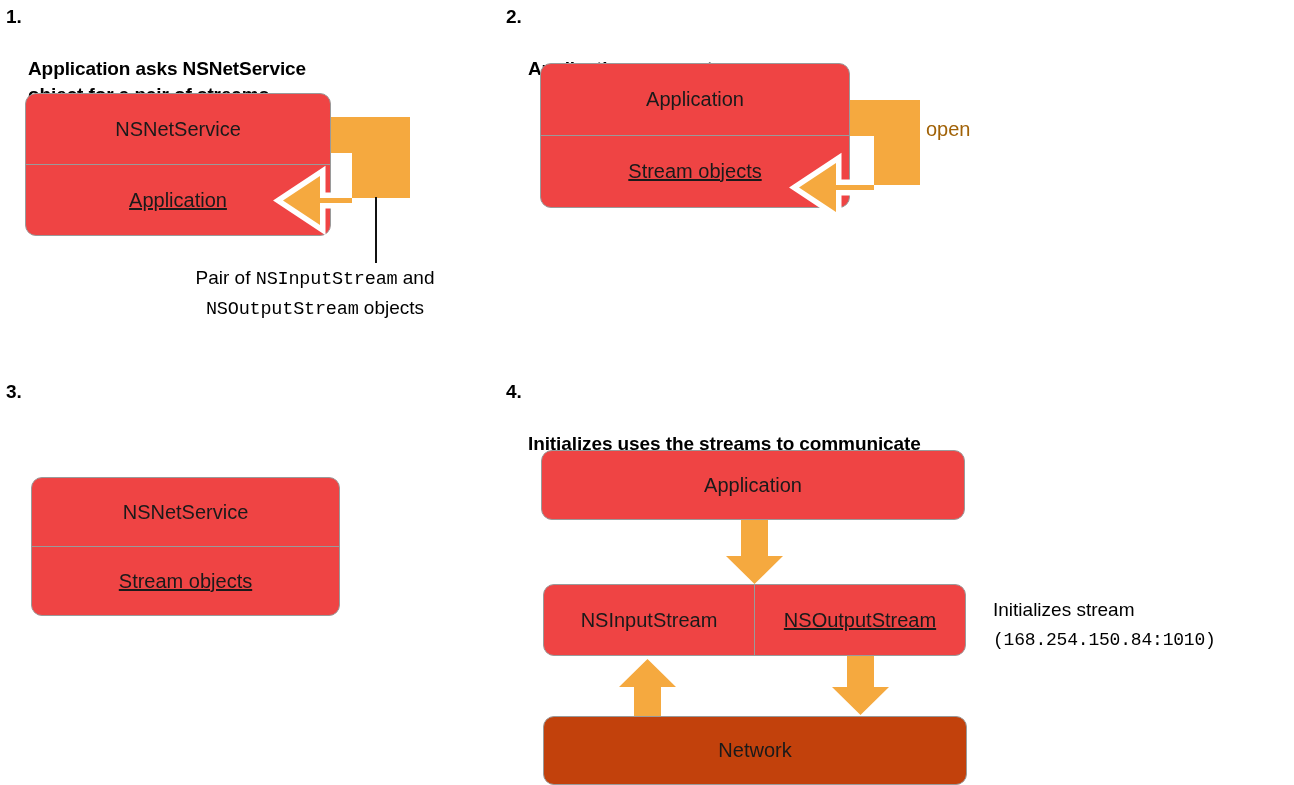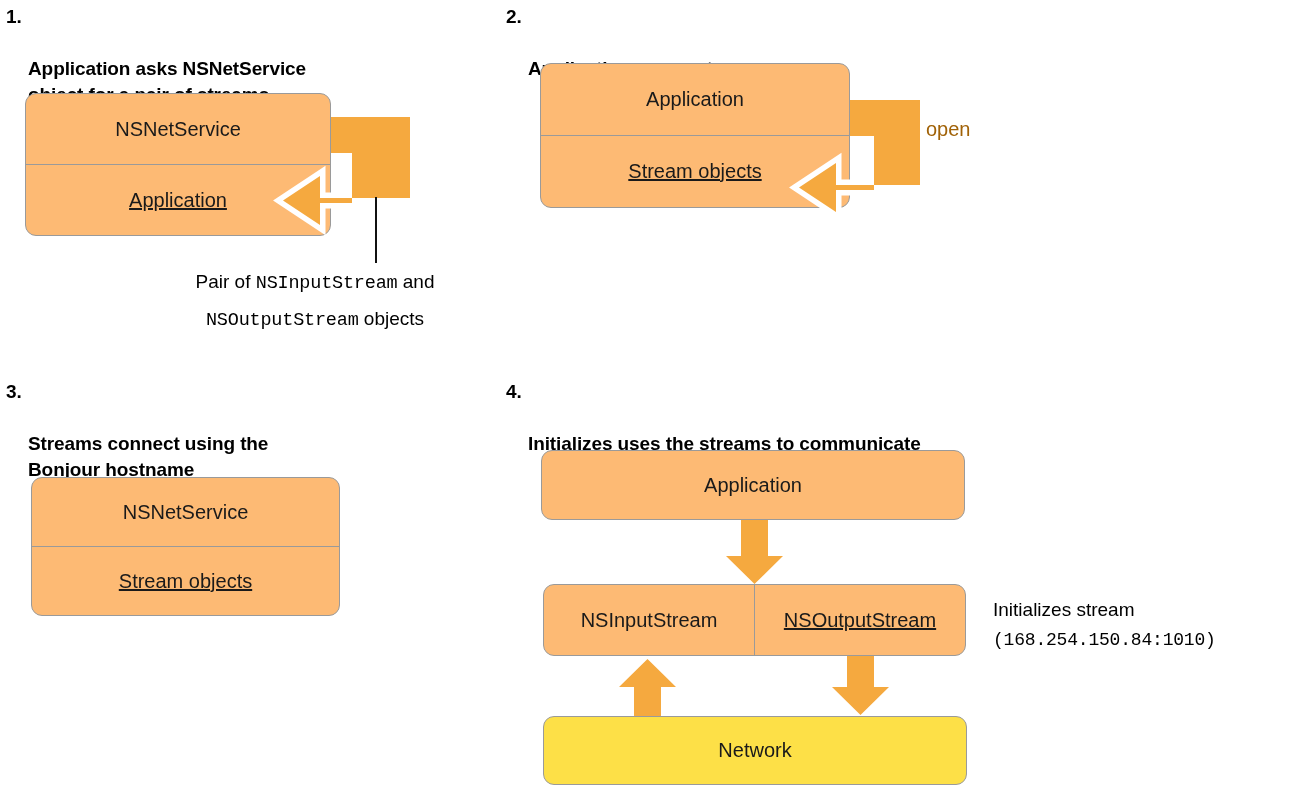--- a/index.html
+++ b/index.html
@@ -41,29 +41,29 @@
   }
   .heading .txt {
     display: block;
     padding-left: 22px;
   }
 
   
   .box {
     position: absolute;
     box-sizing: border-box;
-    background: #fdba74;
+    background: #ef4444;
     border: 1.4px solid #9a9a9a;
     border-radius: 11px;
     overflow: hidden;
     display: flex;
     flex-direction: column;
   }
   .box.blue {
-    background: #fde047;
+    background: #c2410c;
   }
   .box.split-h {
     flex-direction: row;
   }
   .cell {
     flex: 1 1 0;
     display: flex;
     align-items: center;
     justify-content: center;
     font-family: "Liberation Sans", sans-serif;
@@ -78,21 +78,21 @@
   .split-h .cell + .cell {
     border-top: none;
     border-left: 1.3px solid #9a9a9a;
   }
 
   
   .caption {
     position: absolute;
     font-family: "Liberation Sans", sans-serif;
     font-size: 19px;
-    line-height: 35px;
+    line-height: 28px;
     color: #000;
   }
   .caption.center { text-align: center; }
   .mono {
     font-family: "Liberation Mono", "DejaVu Sans Mono", monospace;
     font-size: 18.5px;
     letter-spacing: -0.2px;
   }
 
   .label {
@@ -171,22 +171,20 @@
     <g>
       <path d="M 920,100 L 920,185 L 836,185 L 836,163 L 799,187.5 L 836,212 L 836,190 L 874,190 L 874,136 L 920,136 Z" fill="none" stroke="#ffffff" stroke-width="11" stroke-linejoin="miter"></path>
       <path d="M 850,100 L 920,100 L 920,185 L 836,185 L 836,163 L 799,187.5 L 836,212 L 836,190 L 874,190 L 874,136 L 850,136 Z" fill="#f5a93f"></path>
     </g>
   </svg>
 
   <div class="label" style="left:926px; top:118px;">open</div>
 
   <div class="heading" style="left:6px; top:379px; width:470px;">
     <span class="num">3.</span>
-    <span class="txt">Streams connect using the
-Bonjour hostname</span>
   </div>
 
   <div class="box" style="left:31px; top:477px; width:309px; height:139px;">
     <div class="cell">
       <span>NSNetService</span>
     </div>
     <div class="cell">
       <span>Stream objects</span>
     </div>
   </div>

